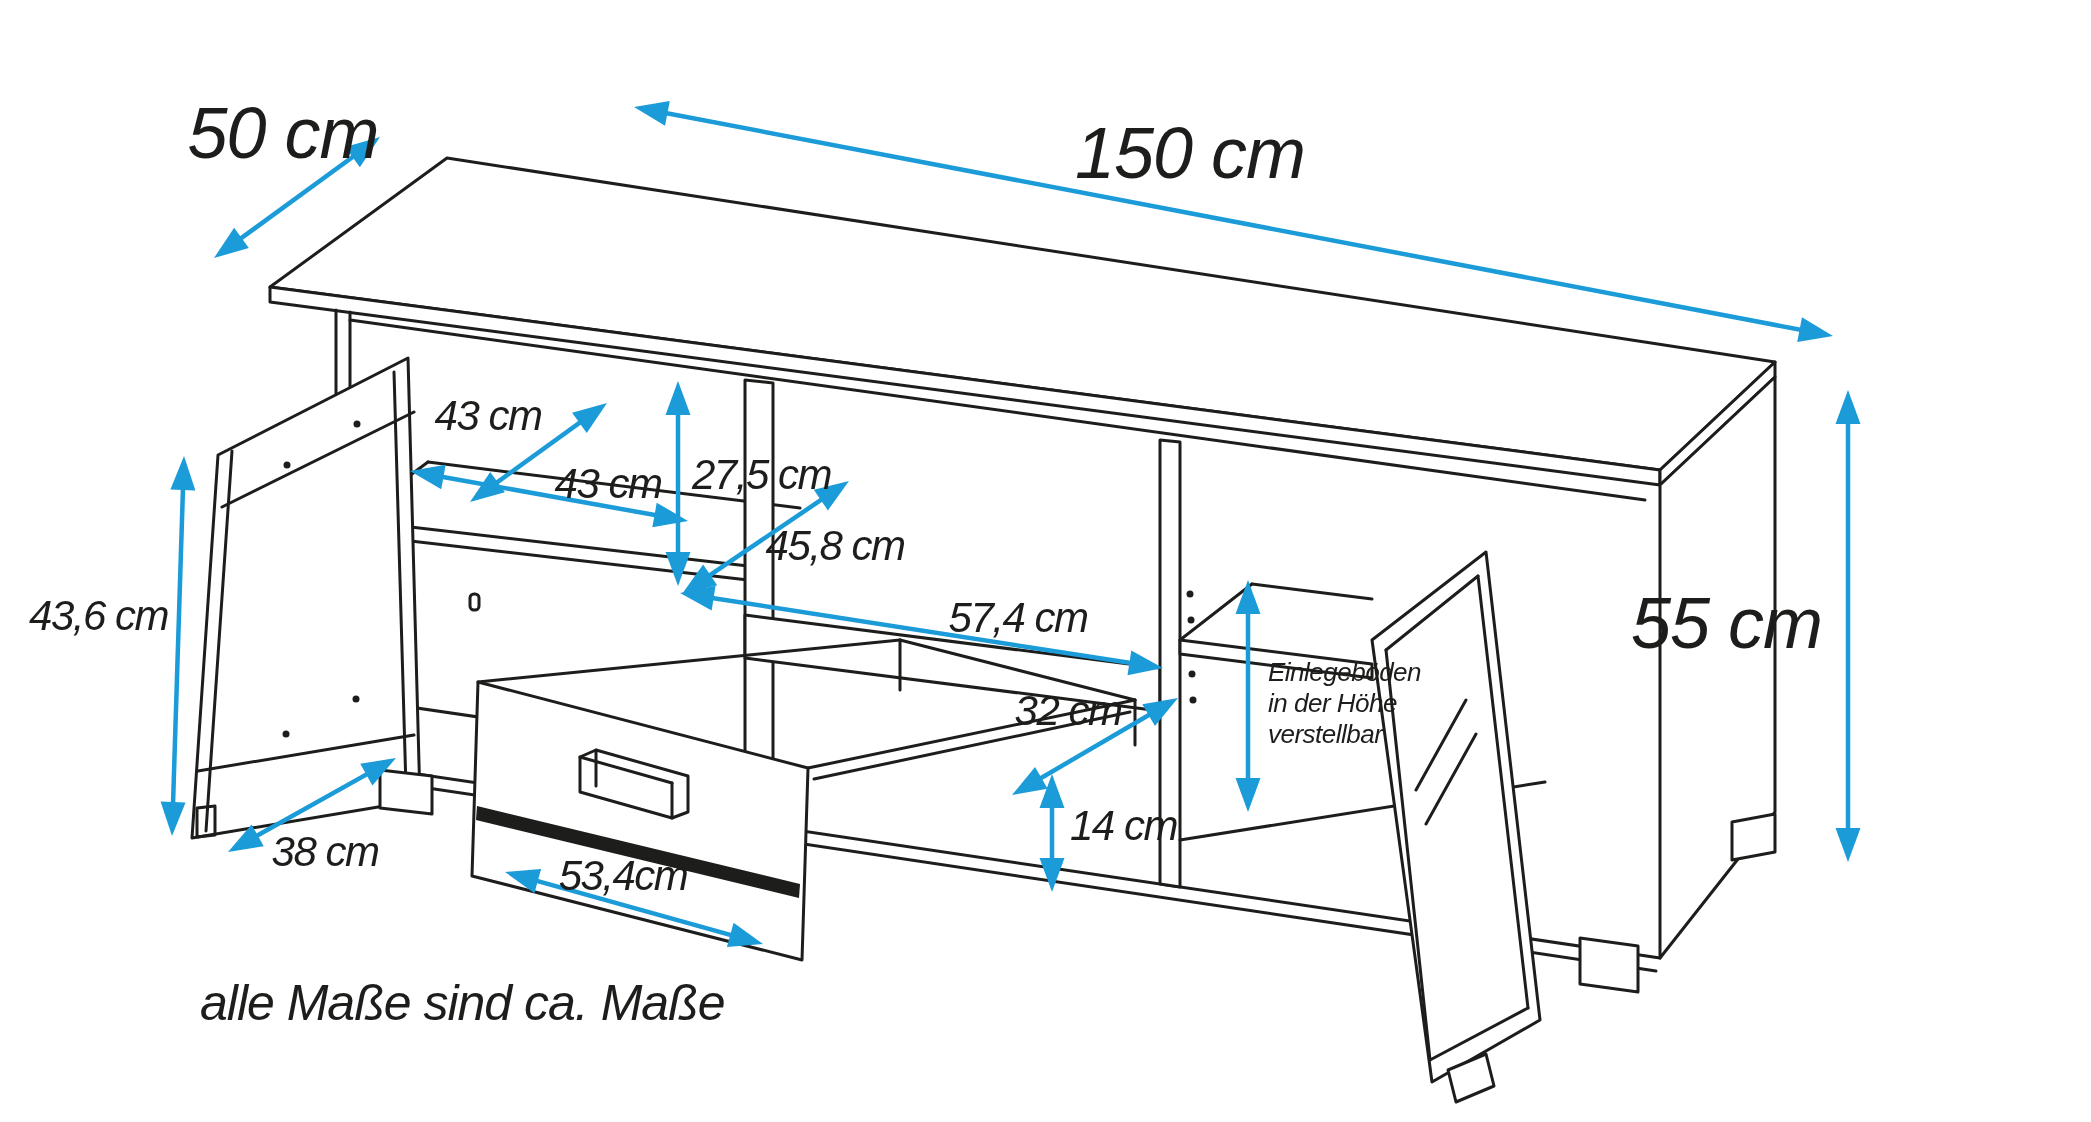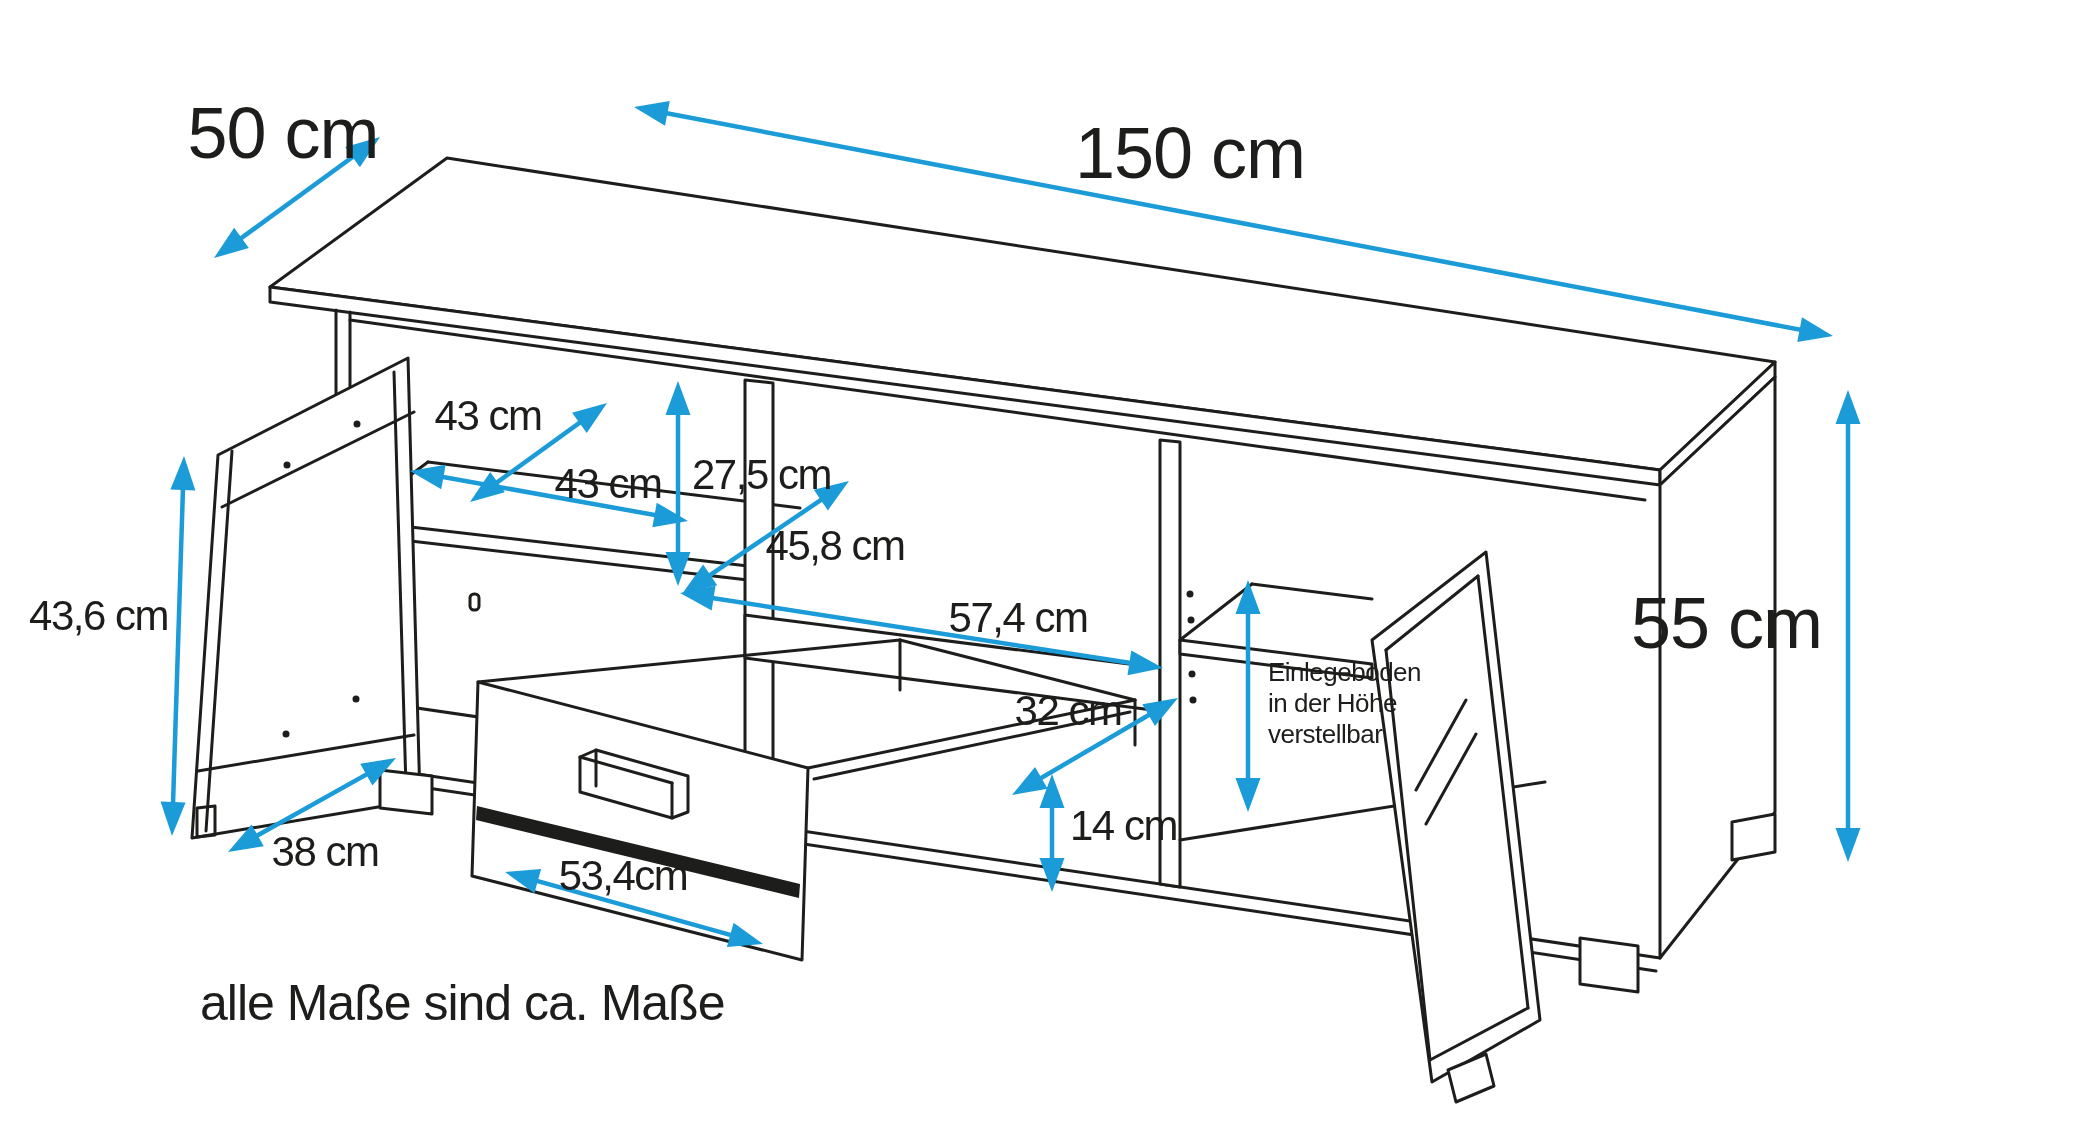--- a/index.html
+++ b/index.html
@@ -2,20 +2,21 @@
 <html style="--arrow: #1b9bd8; --ink: #1d1d1b; --bg: #ffffff;"><head>
 <meta charset="utf-8">
 <style>
   html,body { margin:0; padding:0; background:#ffffff; }
   .stage {
     position:relative;
     width:2091px; height:1122px;
     background:var(--bg,#ffffff);
     font-family:"Liberation Sans", sans-serif;
     overflow:hidden;
+    font-style:italic;
   }
   svg { position:absolute; left:0; top:0; display:block; }
   .fl   { fill:none; stroke:var(--ink,#1d1d1b); stroke-width:3; stroke-linejoin:round; stroke-linecap:round; }
   .flw  { fill:#ffffff; stroke:var(--ink,#1d1d1b); stroke-width:3; stroke-linejoin:round; }
   .fdark{ fill:var(--ink,#1d1d1b); stroke:none; }
   .dot  { fill:var(--ink,#1d1d1b); stroke:none; }
   .dimshaft { stroke:var(--arrow,#1b9bd8); stroke-width:4.5; fill:none; }
   .dimhead  { fill:var(--arrow,#1b9bd8); stroke:none; }
   text { fill:var(--ink,#1d1d1b); }
   .t-big  { font-size:72px; letter-spacing:-1px; }

